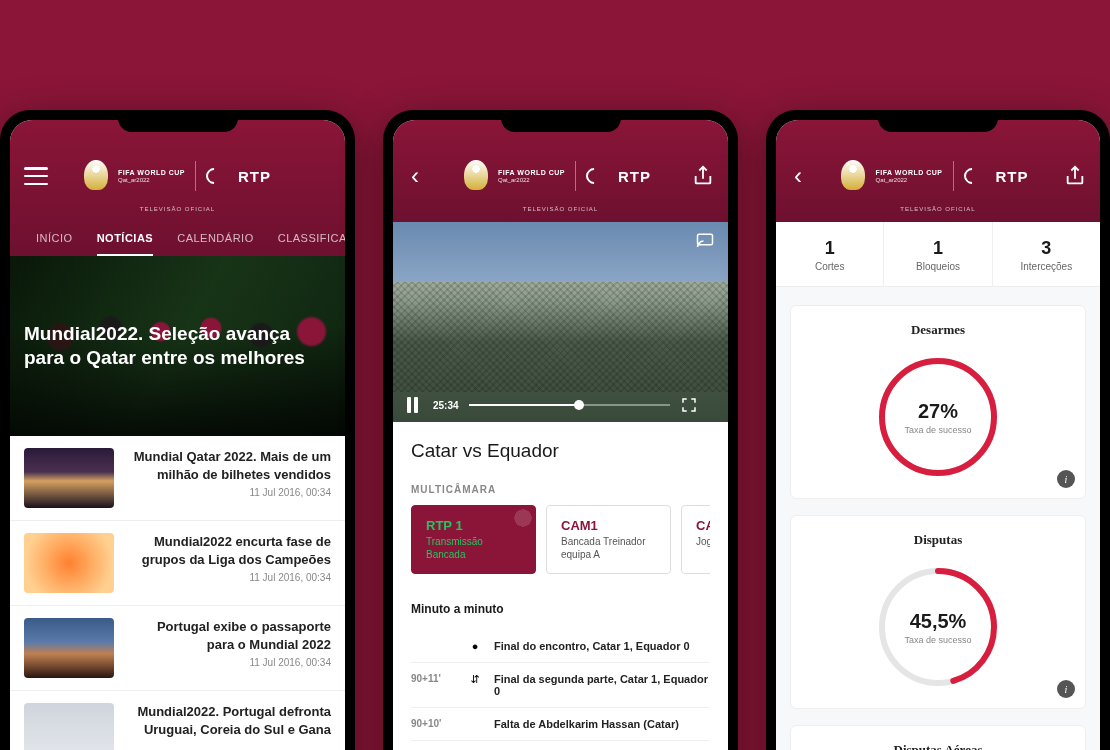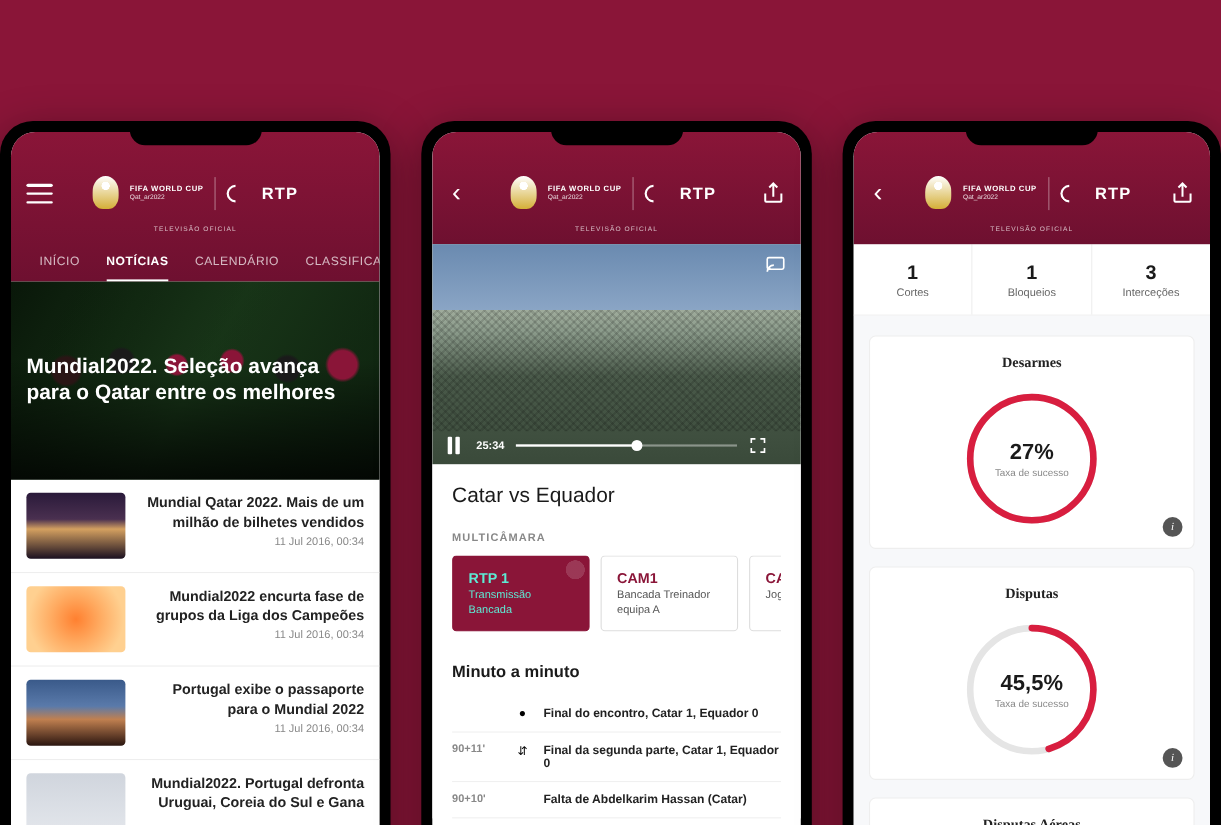--- a/index.html
+++ b/index.html
@@ -136,28 +136,28 @@
   .seekbar::after { content: ''; position: absolute; left: 0; width: 55%; top: 0; bottom: 0; background: #fff; }
   .seek-knob { position: absolute; left: 55%; top: 50%; transform: translate(-50%,-50%); width: 10px; height: 10px; background: #fff; border-radius: 50%; }
   .fullscreen-icon { width: 18px; height: 18px; cursor: pointer; }
 
   .match-body { padding: 18px 18px 0; background: #fff; }
   .match-title { font-size: 19px; font-weight: 400; color: #1a1a1a; margin-bottom: 22px; }
   .section-label { font-size: 10px; letter-spacing: 1px; color: #888; font-weight: 700; text-transform: uppercase; margin-bottom: 10px; }
 
   .cam-row { display: flex; gap: 10px; overflow: hidden; margin-bottom: 28px; }
   .cam-card { min-width: 125px; padding: 12px 14px; border-radius: 4px; border: 1px solid #ddd; cursor: pointer; }
-  .cam-card.primary { background: #8a1538; color: #5eead4; border-color: #8a1538; position: relative; overflow: hidden; }
+  .cam-card.primary { background: #8a1538; color: #22c55e; border-color: #8a1538; position: relative; overflow: hidden; }
   .cam-card.primary::before { content: ''; position: absolute; right: -8px; top: -8px; width: 40px; height: 40px; background: radial-gradient(circle, rgba(255,255,255,0.15) 30%, transparent 31%); }
   .cam-name { font-size: 13px; font-weight: 800; margin-bottom: 2px; }
   .cam-sub { font-size: 10px; line-height: 1.3; }
   .cam-card .cam-name.secondary { color: #8a1538; }
   .cam-card .cam-sub.secondary { color: #555; }
 
-  .minuto-title { font-size: 15px; font-weight: 800; color: #1a1a1a; margin-bottom: 14px; }
+  .minuto-title { font-size: 12px; font-weight: 800; color: #1a1a1a; margin-bottom: 14px; }
   .event-row { display: flex; align-items: flex-start; gap: 12px; padding: 10px 0; font-size: 11px; border-bottom: 1px solid #f0f0f0; }
   .event-time { width: 45px; color: #888; font-weight: 600; font-size: 10px; }
   .event-icon { width: 14px; text-align: center; font-size: 11px; }
   .event-text { flex: 1; color: #222; font-weight: 600; }
 
   
   .stats-top { display: flex; background: #fff; border-bottom: 1px solid #eee; }
   .stat-cell { flex: 1; text-align: center; padding: 16px 4px 14px; border-right: 1px solid #eee; }
   .stat-cell:last-child { border-right: none; }
   .stat-num { font-size: 18px; font-weight: 700; color: #1a1a1a; }

